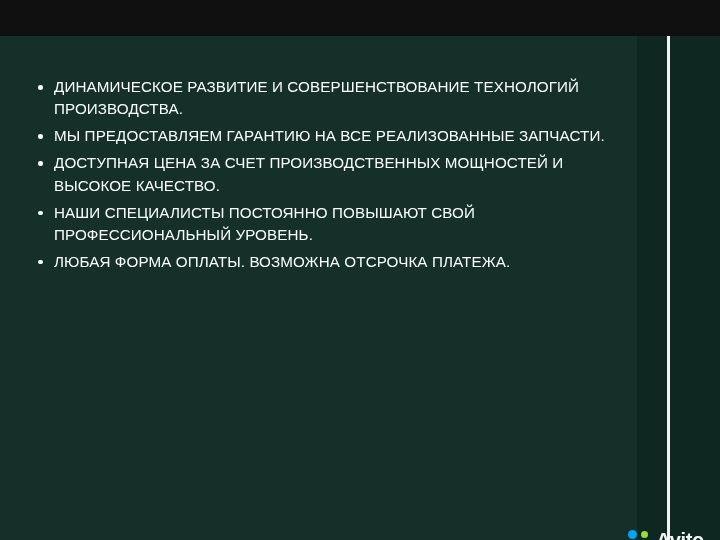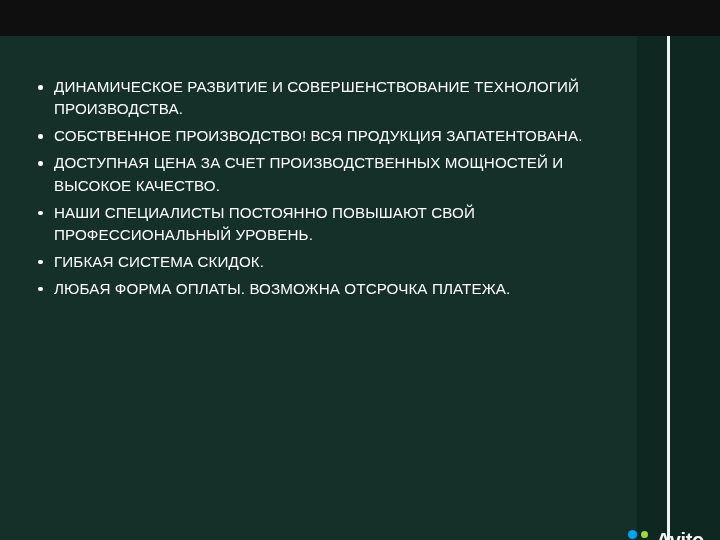--- a/index.html
+++ b/index.html
@@ -118,24 +118,23 @@
 
 <div class="slide">
 
   <div class="right-band"></div>
   <div class="right-band-line"></div>
   <div class="frame"></div>
 
   <div class="content">
     <ul class="bullets">
       <li>ДИНАМИЧЕСКОЕ РАЗВИТИЕ И СОВЕРШЕНСТВОВАНИЕ ТЕХНОЛОГИЙ ПРОИЗВОДСТВА.</li>
-      <li>СОБСТВЕННОЕ ПРОИЗВОДСТВО! ВСЯ ПРОДУКЦИЯ ЗАПАТЕНТОВАНА.</li>
+      <li>МЫ ПРЕДОСТАВЛЯЕМ ГАРАНТИЮ НА ВСЕ РЕАЛИЗОВАННЫЕ ЗАПЧАСТИ.</li>
       <li>ДОСТУПНАЯ ЦЕНА ЗА СЧЕТ ПРОИЗВОДСТВЕННЫХ МОЩНОСТЕЙ И ВЫСОКОЕ КАЧЕСТВО.</li>
       <li>НАШИ СПЕЦИАЛИСТЫ ПОСТОЯННО ПОВЫШАЮТ СВОЙ ПРОФЕССИОНАЛЬНЫЙ УРОВЕНЬ.</li>
-      <li>ГИБКАЯ СИСТЕМА СКИДОК.</li>
       <li>ЛЮБАЯ ФОРМА ОПЛАТЫ. ВОЗМОЖНА ОТСРОЧКА ПЛАТЕЖА.</li>
     </ul>
   </div>
 
   <div class="watermark">
     <span class="wm-dots">
       <i></i>
         <i></i>
         <i></i>
         <i></i>

